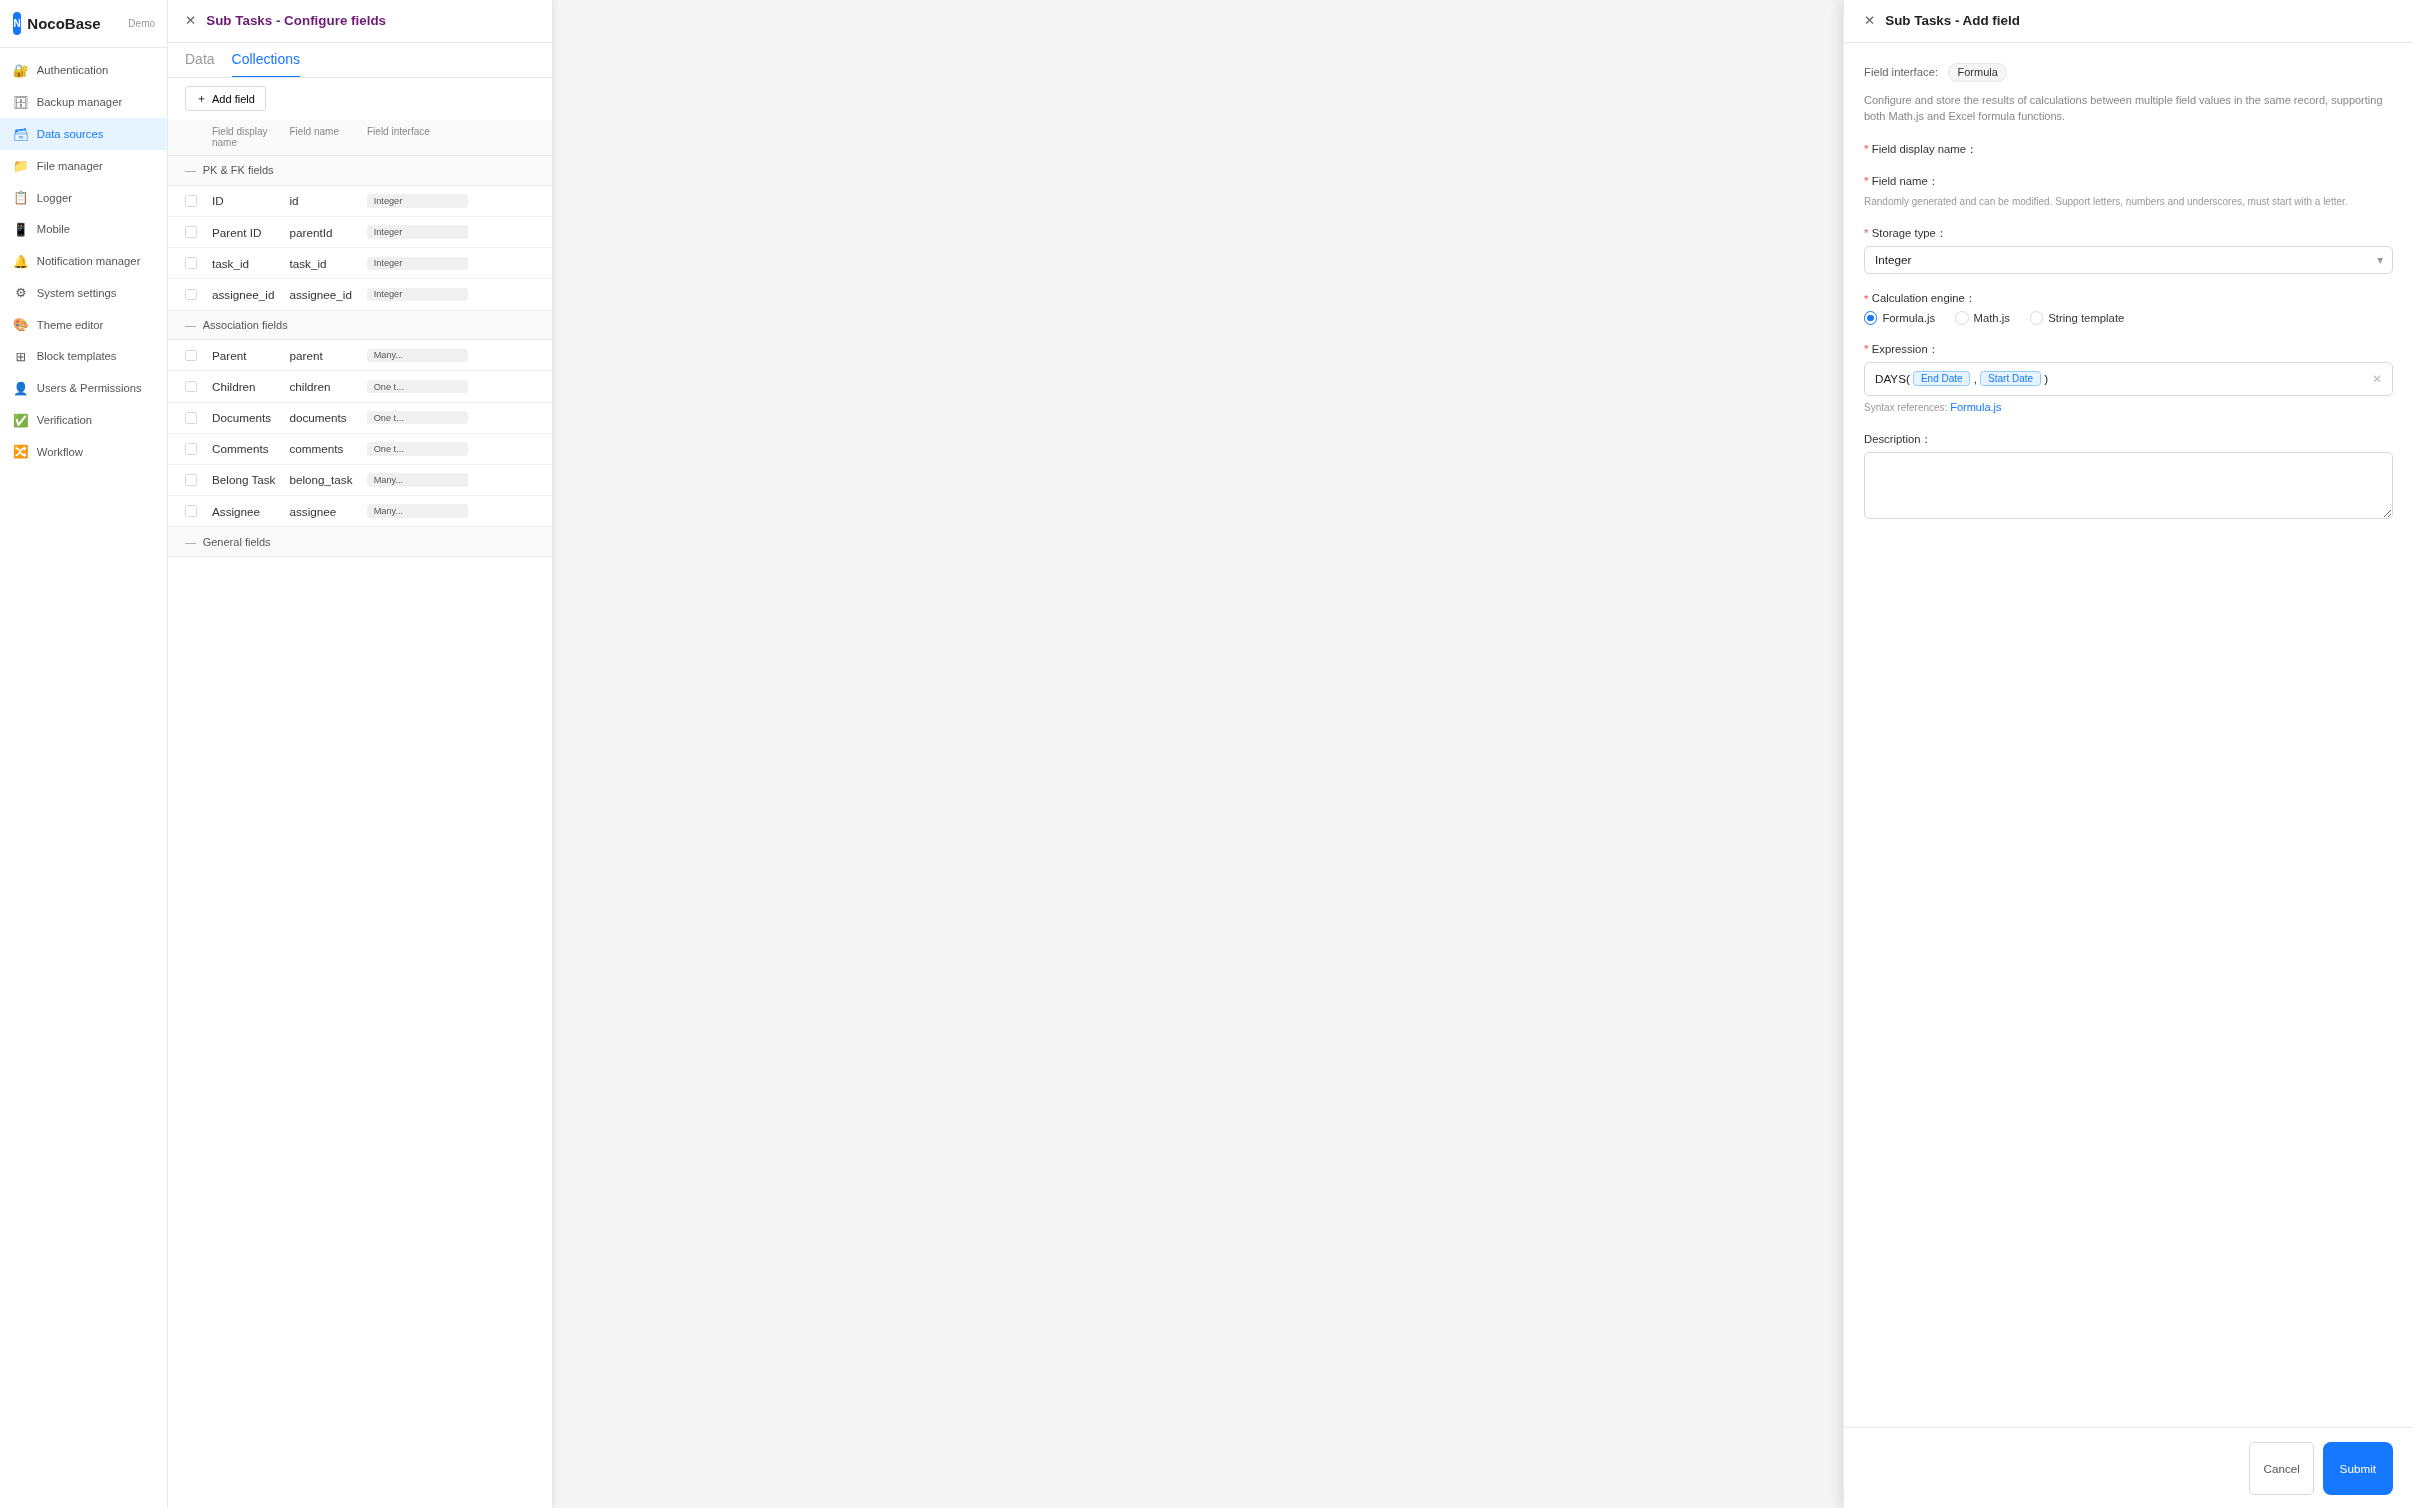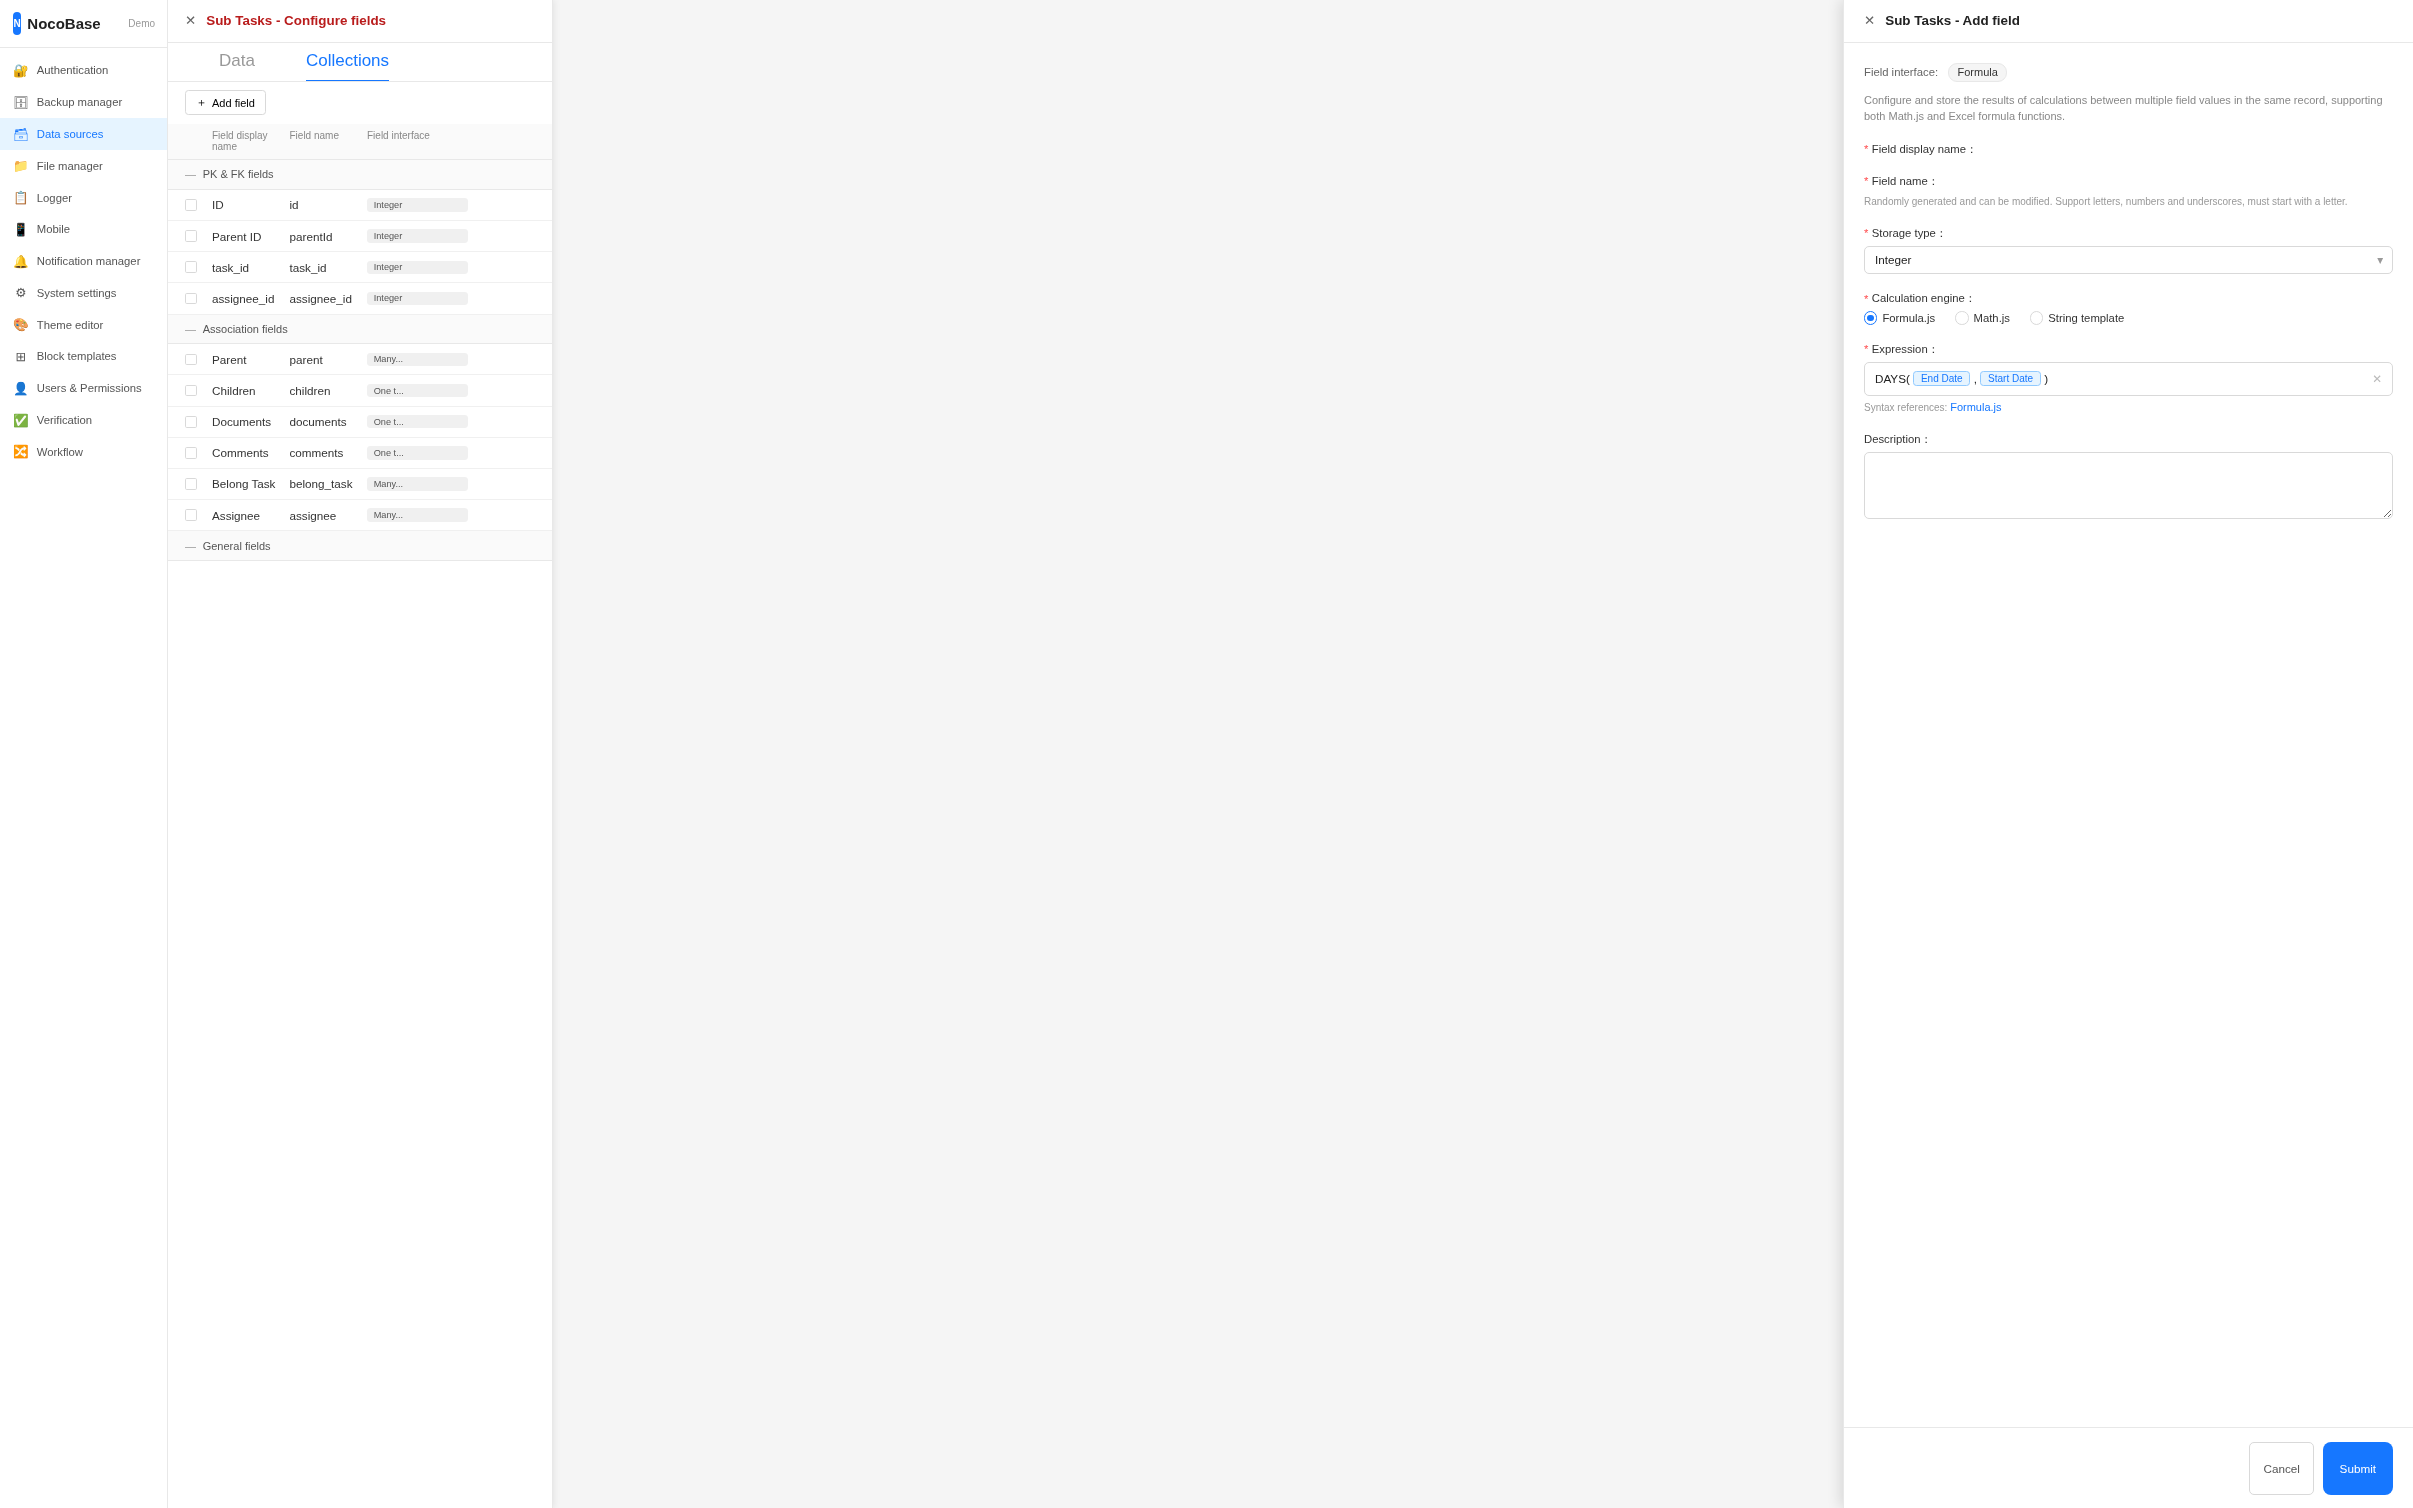--- a/index.html
+++ b/index.html
@@ -16,25 +16,25 @@
     .nav-item.active { background: #e6f4ff; color: #1677ff; }
     .nav-item .nav-icon { width: 15px; height: 15px; display: flex; align-items: center; justify-content: center; font-size: 12.6px; flex-shrink: 0; }
 
     
     .main { flex: 1; display: flex; flex-direction: column; overflow: hidden; position: relative; }
 
     
     .panel-configure { position: absolute; left: 0; top: 0; width: 385px; background: #fff; border-right: 0.8px solid #e8e8e8; height: 100%; display: flex; flex-direction: column; z-index: 10; box-shadow: 1.7px 0 6.7px rgba(0,0,0,0.08); }
     .panel-header { display: flex; align-items: center; gap: 10px; padding: 13.4px 17px; border-bottom: 0.8px solid #e8e8e8; }
     .panel-close { cursor: pointer; color: #666; font-size: 13.4px; display: flex; align-items: center; }
-    .panel-title { font-size: 13.4px; font-weight: 600; color: #b91c1c; }
+    .panel-title { font-size: 13.4px; font-weight: 600; color: #701a75; }
 
     
     .configure-tabs { display: flex; padding: 0 17px; border-bottom: 0.8px solid #e8e8e8; gap: 17px; }
-    .configure-tab { padding: 8.4px 0; font-size: 17px; color: #999; cursor: pointer; border-bottom: 1.7px solid transparent; margin-left: 34px; }
+    .configure-tab { padding: 8.4px 0; font-size: 14px; color: #999; cursor: pointer; border-bottom: 1.7px solid transparent; }
     .configure-tab.active { color: #1677ff; border-bottom: 1.7px solid #1677ff; }
 
     .table-actions { display: flex; gap: 8.4px; padding: 8.4px 17px; align-items: center; }
     .btn-add { background: #fff; border: 0.8px solid #d9d9d9; border-radius: 3.4px; padding: 4.2px 10px; font-size: 11px; cursor: pointer; display: flex; align-items: center; gap: 5px; }
 
     .fields-table { flex: 1; overflow-y: auto; }
     .table-header { display: grid; grid-template-columns: 27px 1fr 1fr 101px 67px; padding: 6.7px 17px; background: #fafafa; border-bottom: 0.8px solid #e8e8e8; font-size: 10px; color: #888; font-weight: 500; }
     .section-header { display: flex; align-items: center; gap: 6.7px; padding: 8.4px 17px; background: #fafafa; border-bottom: 0.8px solid #e8e8e8; color: #555; font-size: 11px; }
     .section-icon { color: #999; cursor: pointer; }
     .table-row { display: grid; grid-template-columns: 27px 1fr 1fr 101px 67px; padding: 8.4px 17px; border-bottom: 0.8px solid #f0f0f0; align-items: center; }

